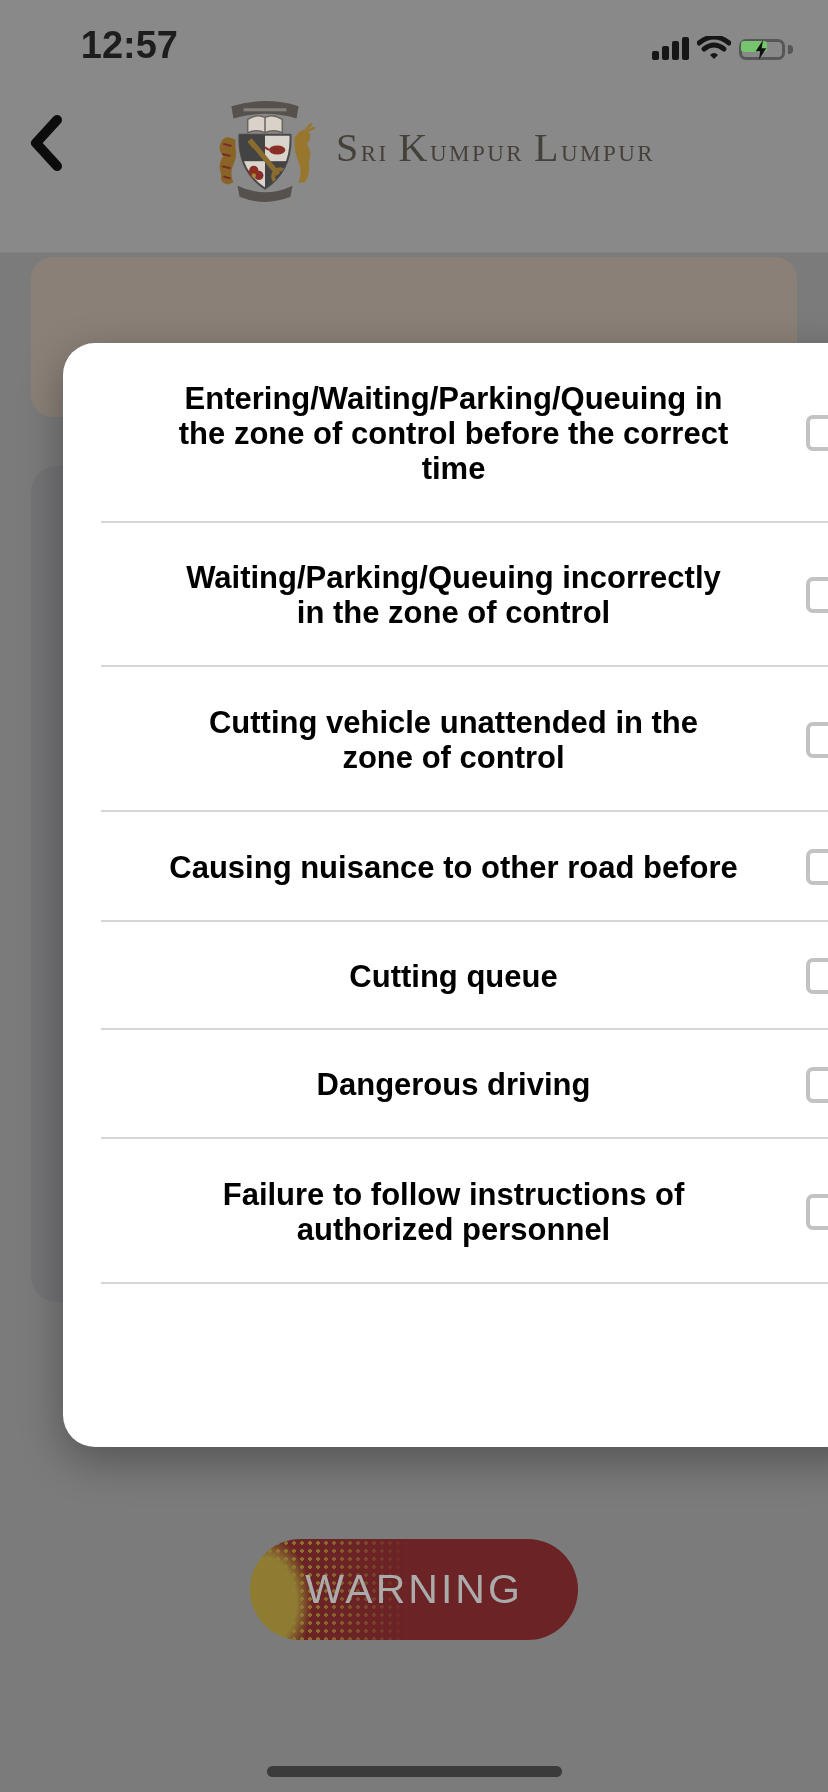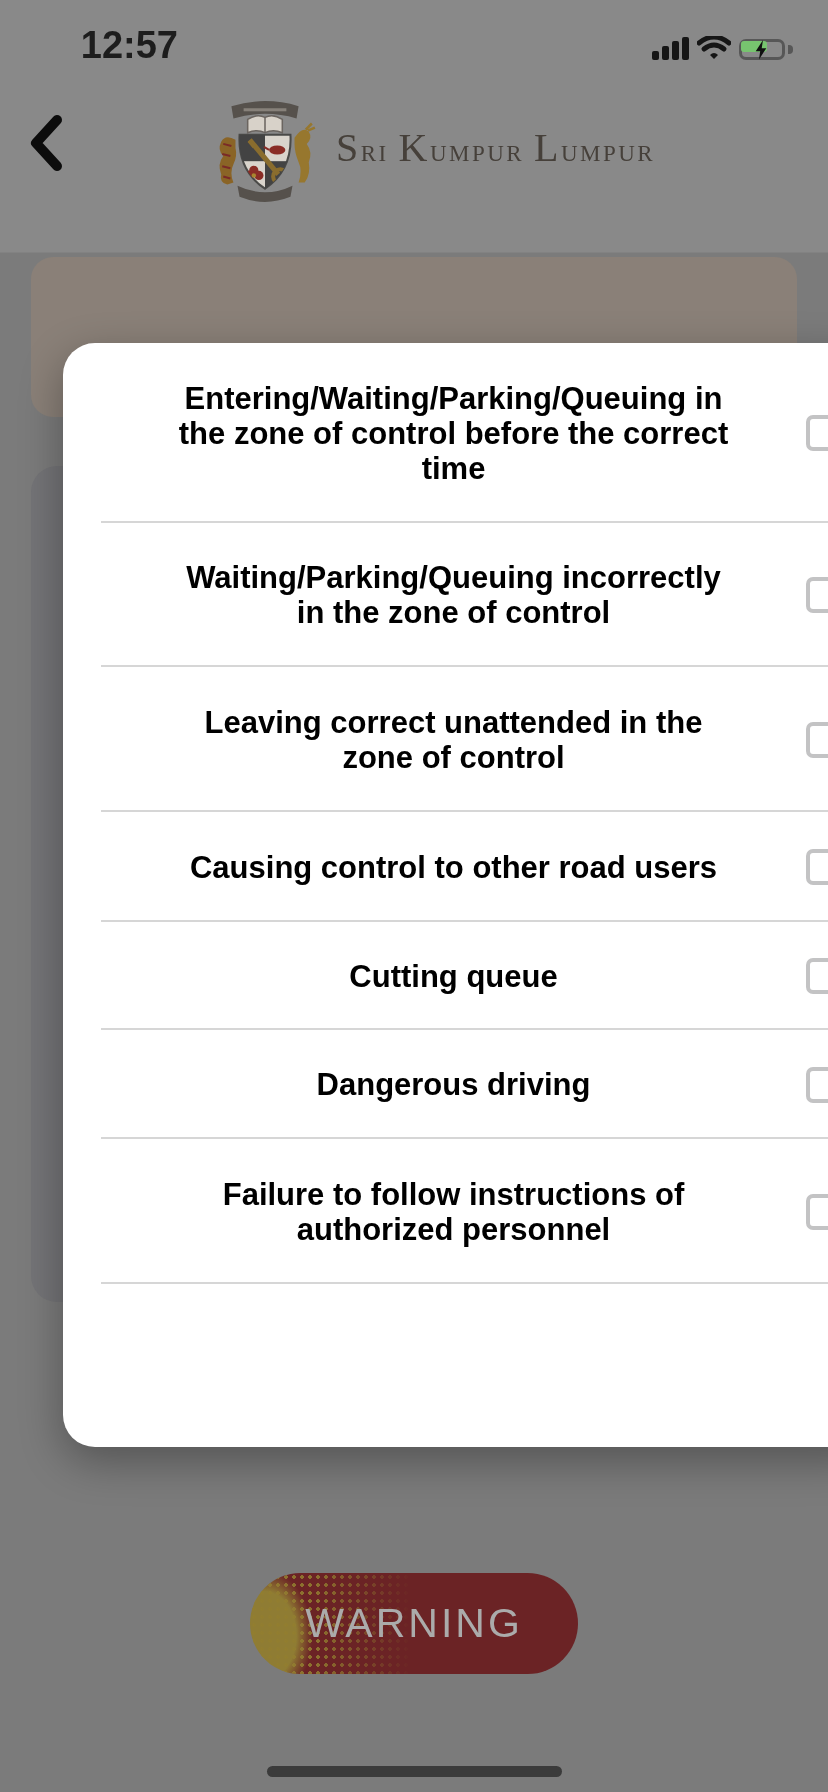--- a/index.html
+++ b/index.html
@@ -71,21 +71,21 @@
     flex:1;margin-left:38px;text-align:center;
     font-size:31px;line-height:35px;font-weight:700;color:#000;
     white-space:pre-line;
   }
   .vcheckbox{
     flex:none;width:36px;height:36px;margin-right:33px;box-sizing:border-box;
     border:4px solid var(--checkbox-border,#c3c3c4);border-radius:7px;background:#fff;cursor:pointer;
   }
   
   .warning-btn{
-    position:absolute;left:250px;top:1573px;width:328px;height:101px;border-radius:51px;
+    position:absolute;left:250px;top:1539px;width:328px;height:101px;border-radius:51px;
     border:none;cursor:pointer;overflow:hidden;
     background:
       radial-gradient(ellipse 62px 85px at 14px 62%, var(--button-blob,#8f7c33) 0 52%, rgba(143,124,51,0) 78%),
       var(--button-bg,#6b2325);
     display:flex;align-items:center;justify-content:center;
   }
   .warning-btn::before{
     content:"";position:absolute;left:0;top:0;bottom:0;width:190px;
     background-image:radial-gradient(rgba(146,126,48,.85) 1.6px, rgba(146,126,48,0) 1.9px);
     background-size:8px 8px;
@@ -191,28 +191,28 @@
     </div>
 
     <div class="vrow">
       <div class="vlabel">Waiting/Parking/Queuing incorrectly
 in the zone of control</div>
       <div class="vcheckbox"></div>
       <div class="vdivider"></div>
     </div>
 
     <div class="vrow">
-      <div class="vlabel">Leaving correct unattended in the
+      <div class="vlabel">Cutting vehicle unattended in the
 zone of control</div>
       <div class="vcheckbox"></div>
       <div class="vdivider"></div>
     </div>
 
     <div class="vrow">
-      <div class="vlabel">Causing control to other road users</div>
+      <div class="vlabel">Causing nuisance to other road before</div>
       <div class="vcheckbox"></div>
       <div class="vdivider"></div>
     </div>
 
     <div class="vrow">
       <div class="vlabel">Cutting queue</div>
       <div class="vcheckbox"></div>
       <div class="vdivider"></div>
     </div>
 

